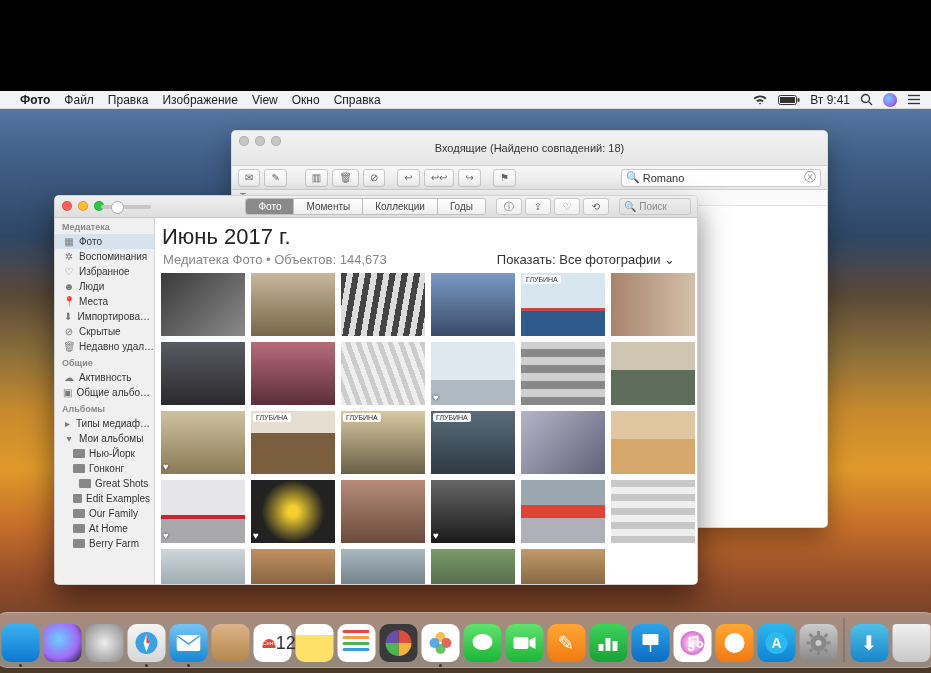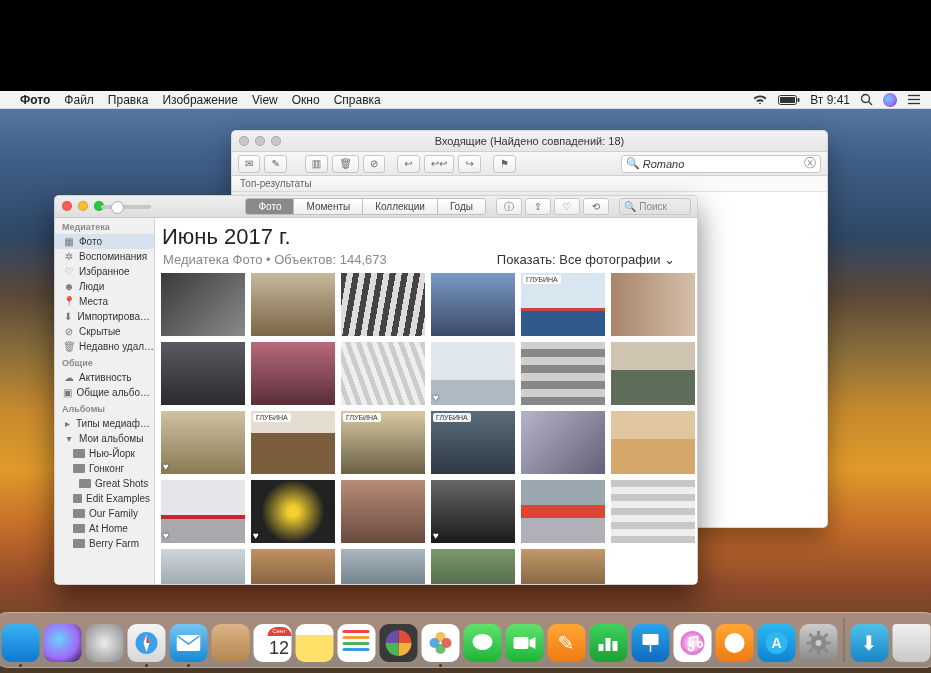--- a/index.html
+++ b/index.html
@@ -31,27 +31,27 @@
 .menubar .spacer { flex: 1; }
 .menubar .status { margin-left: 10px; display: inline-flex; align-items: center; }
 
 
 .mail {
   position: absolute; top: 39px; left: 231px; width: 597px; height: 398px;
   background: #fff; border: 1px solid rgba(0,0,0,0.15); border-radius: 5px;
   box-shadow: 0 10px 24px rgba(0,0,0,0.35);
   overflow: hidden;
 }
-.mail .titlebar { height: 21px; background: linear-gradient(#f2f2f2,#e6e6e6); display:flex; align-items:center; justify-content:center; font-size:11px; color:#333; position:relative; border-bottom:1px solid #d0d0d0;}
+.mail .titlebar { height: 35px; background: linear-gradient(#f2f2f2,#e6e6e6); display:flex; align-items:center; justify-content:center; font-size:11px; color:#333; position:relative; border-bottom:1px solid #d0d0d0;}
 .traffic { position:absolute; left:7px; top:5px; display:flex; gap:6px;}
 .traffic span{width:10px;height:10px;border-radius:50%;border:1px solid rgba(0,0,0,0.15);}
 .mail .toolbar { height:24px; background:linear-gradient(#f7f7f7,#e9e9e9); border-bottom:1px solid #d0d0d0; display:flex; align-items:center; padding:0 6px; gap:4px;}
 .mail .tbtn { border:1px solid #c7c7c7; background:linear-gradient(#fff,#eee); border-radius:3px; height:18px; padding:0 6px; font-size:10px; color:#666; display:inline-flex; align-items:center; justify-content:center; min-width:22px;}
 .mail .search { margin-left:auto; display:flex; align-items:center; background:#fff; border:1px solid #c7c7c7; border-radius:3px; height:18px; padding:0 4px; width:200px; font-size:11px; color:#333;}
-.mail .search .q { flex:1; color:#333;font-style:italic; }
+.mail .search .q { flex:1; color:#333; }
 .mail .search .clr { color:#888; font-size:12px; }
 .mail .favbar { height:18px; display:flex; align-items:center; gap:10px; padding:0 8px; font-size:10px; color:#555; border-bottom:1px solid #e0e0e0; background:#f4f4f4;}
 .mail .favbar .pill{ background:#a5a5a5; color:#fff; border-radius:8px; padding:0 7px; height:13px; line-height:13px;}
 .mail .favbar .save{ margin-left:auto; color:#888;}
 .mail .tophits{ height:16px; padding:0 8px; font-size:10px; color:#666; background:#fafafa; border-bottom:1px solid #e6e6e6; display:flex; align-items:center;}
 
 
 .photos {
   position: absolute; top: 104px; left: 54px; width: 644px; height: 390px;
   background:#fff; border:1px solid rgba(0,0,0,0.18); border-radius:5px;
@@ -412,21 +412,21 @@
         <div class="dot"></div>
       </div>
     <div class="app d-mail">
         <svg width="24" height="16" viewBox="0 0 24 16">
           <rect width="24" height="16" rx="2" fill="#fff"></rect>
           <polyline points="1,1 12,9 23,1" fill="none" stroke="#3a9be0" stroke-width="1.5"></polyline>
         </svg>
         <div class="dot"></div>
       </div>
     <div class="app d-contacts"></div>
-    <div class="app d-cal" style="flex-direction:column;padding-left:14px;">
+    <div class="app d-cal" style="flex-direction:row;padding-left:14px;">
         <div style="background:#e6423a;color:#fff;font-size:6px;width:100%;text-align:center;border-radius:9px 9px 0 0;line-height:9px;">Сент</div>
         <div style="font-size:18px;color:#333;line-height:24px;">12</div>
       </div>
     <div class="app d-notes"></div>
     <div class="app d-rem">
         <div style="width:70%;height:70%;display:flex;flex-direction:column;gap:3px;">
           <div style="height:3px;background:#e44;border-radius:2px;"></div>
           <div style="height:3px;background:#f3a13a;border-radius:2px;"></div>
           <div style="height:3px;background:#4db554;border-radius:2px;"></div>
           <div style="height:3px;background:#3a9be0;border-radius:2px;"></div>

